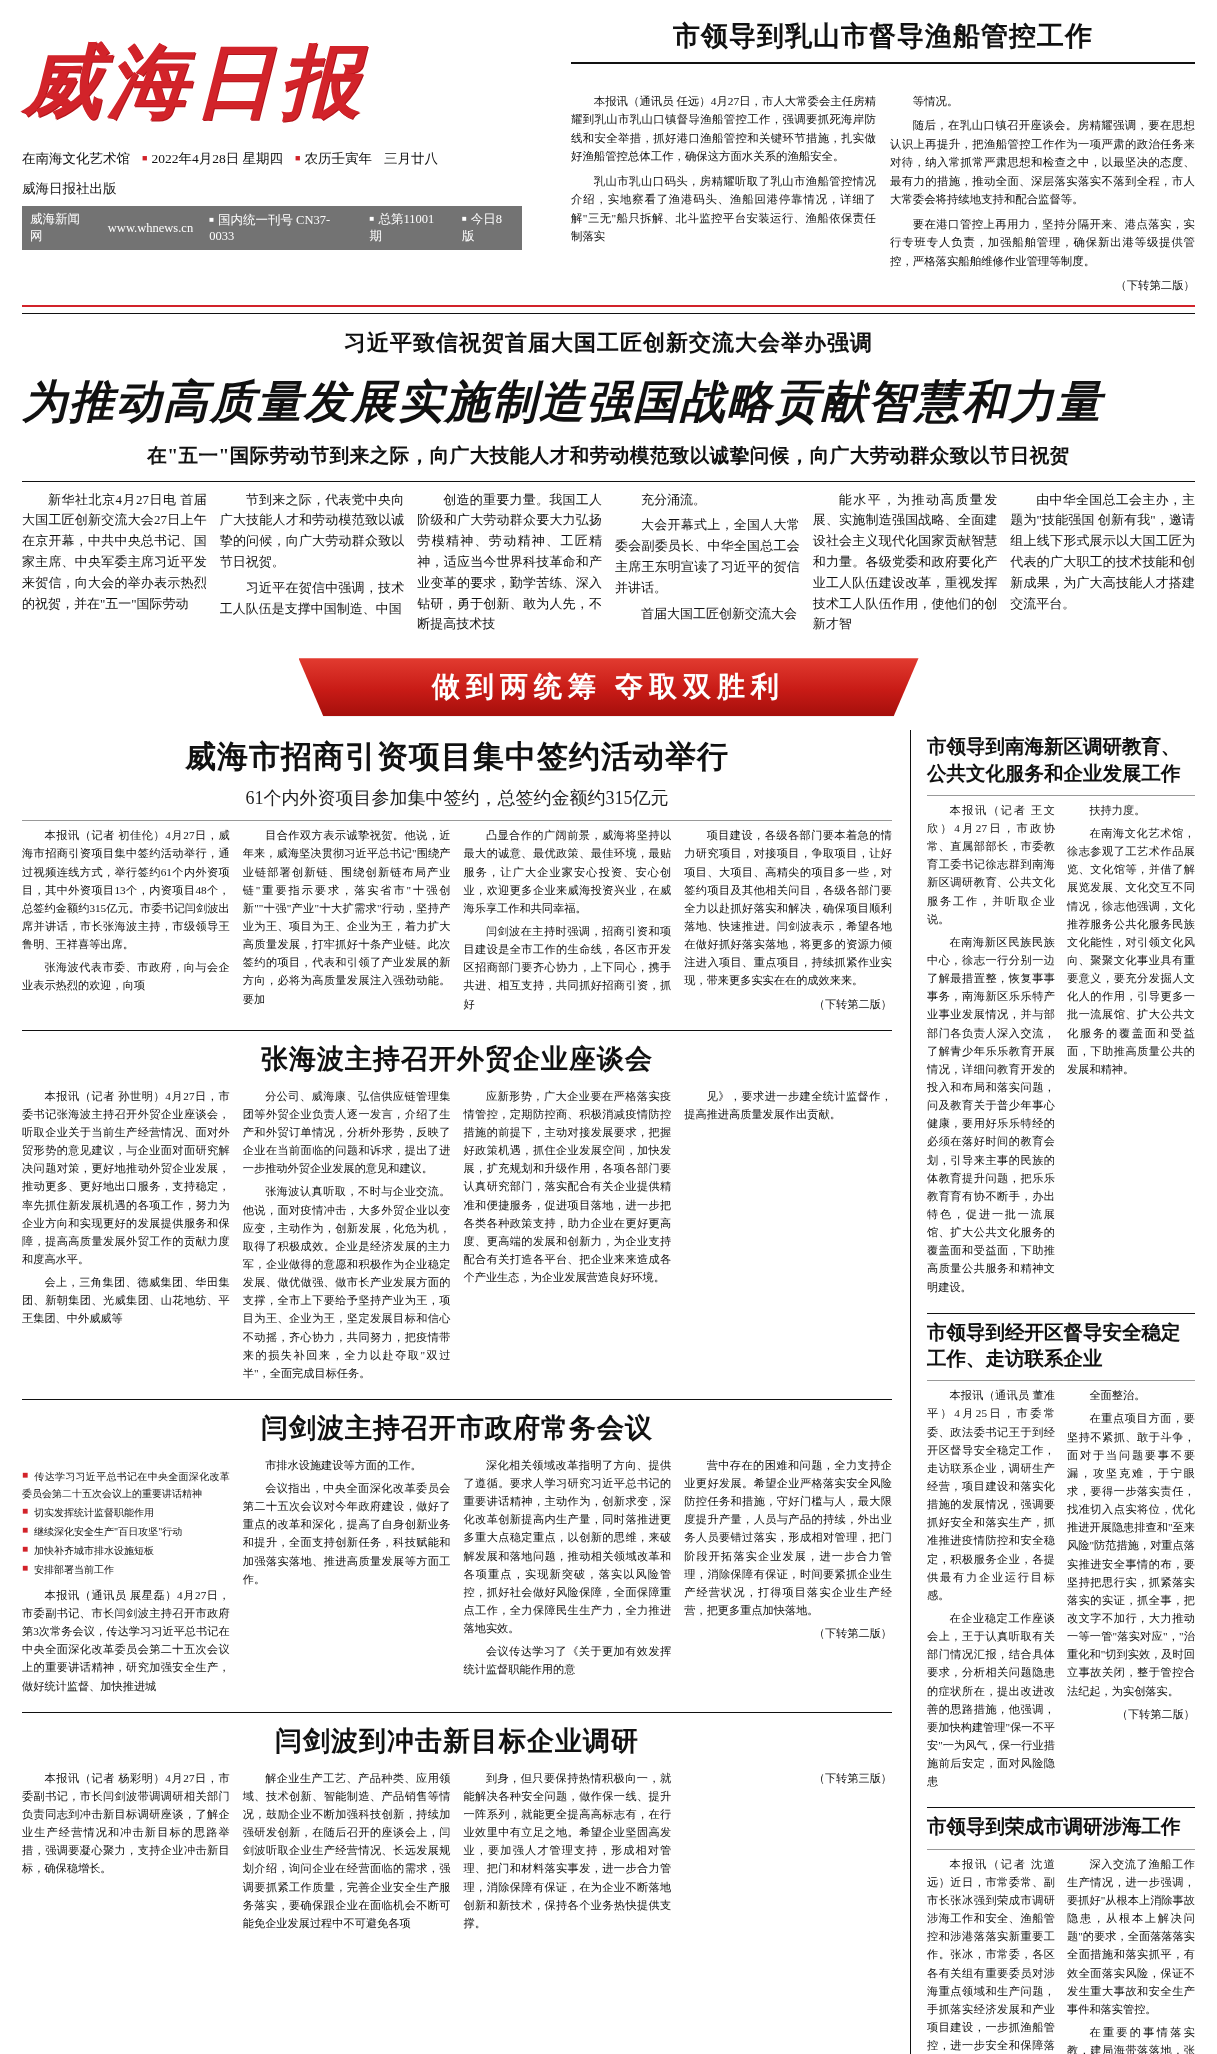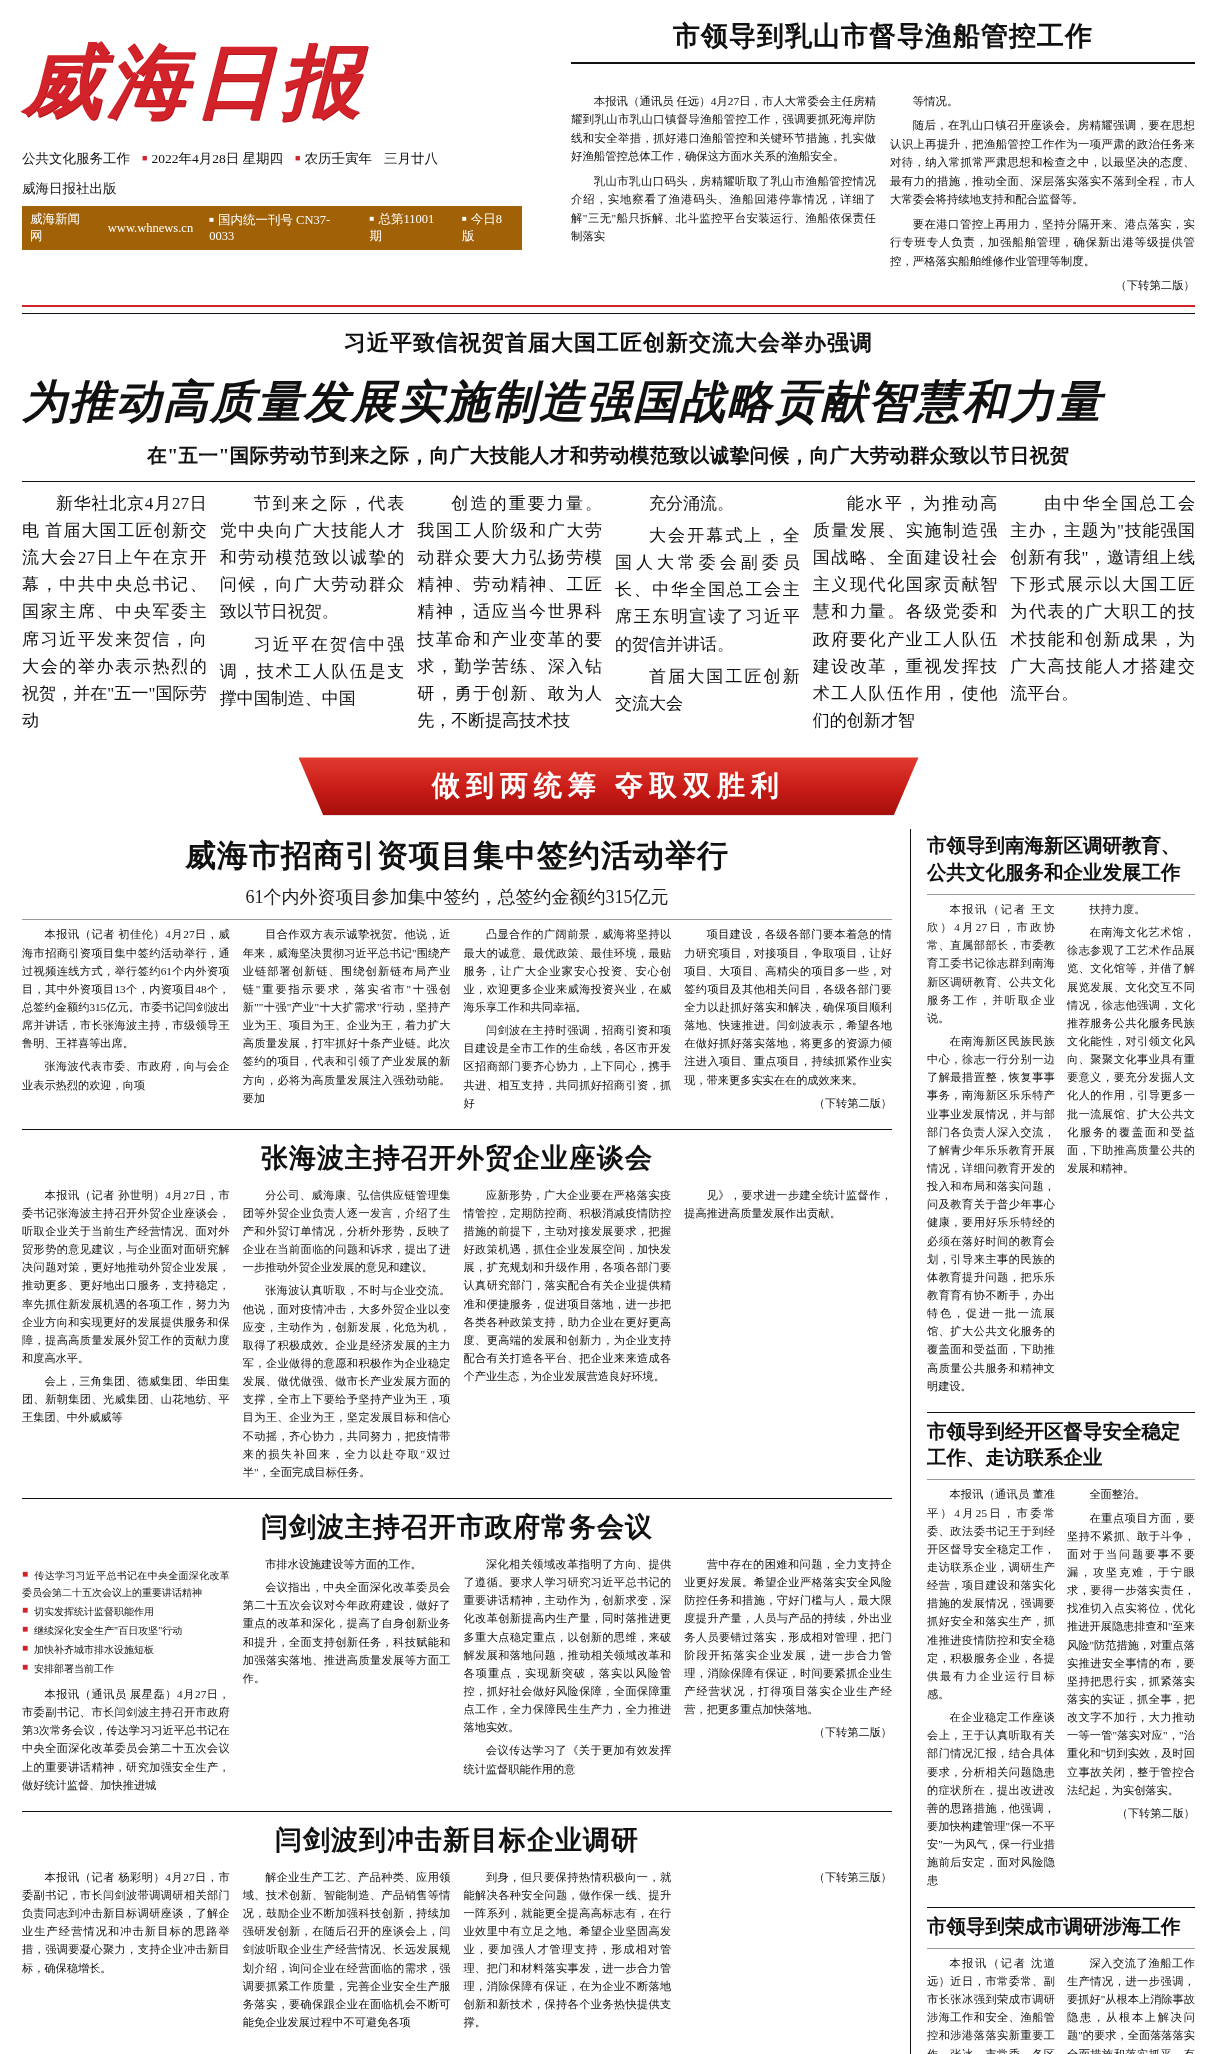--- a/index.html
+++ b/index.html
@@ -23,21 +23,21 @@
     letter-spacing: 6px;
     line-height: 1.05;
     font-style: italic;
     text-shadow: 1px 1px 0 #b3161c;
     white-space: nowrap;
   }
   .mast-sub { margin-top: 26px; font-size: 13.5px; color: #111; display: flex; gap: 12px; align-items: center; flex-wrap: wrap; }
   .mast-sub .sq::before { content: "■"; color: #d2232a; font-size: 9px; margin-right: 4px; vertical-align: 2px; }
   .mast-bar {
     margin-top: 8px;
-    background: #a16207;
+    background: #737373;
     color: #fff;
     font-size: 12.5px;
     padding: 5px 8px;
     display: flex;
     gap: 16px;
     align-items: center;
   }
   .mast-bar .sq2::before { content: "■"; font-size: 8px; margin-right: 4px; vertical-align: 2px; }
 
   .mast-right { flex: 1 1 auto; padding-left: 26px; }
@@ -53,21 +53,21 @@
   
   .hr-red { border: 0; border-top: 2px solid #d2232a; margin: 10px 0 6px; }
   .hr-blk { border: 0; border-top: 1px solid #111; margin: 6px 0; }
   .hr-thin { border: 0; border-top: 1px solid #999; margin: 5px 0; }
 
   .kicker { text-align: center; font-size: 22px; font-weight: bold; color: #111; letter-spacing: 1px; margin: 14px 0 8px; }
   .mainhead { text-align: left; font-size: 45px; font-weight: bold; letter-spacing: 2px; margin: 14px 0 10px; font-style: italic; }
   .subhead { text-align: center; font-size: 19.5px; font-weight: bold; margin: 4px 0 12px; letter-spacing: 0.5px; }
 
   .six-cols { display: flex; gap: 13px; padding-top: 8px; border-top: 1px solid #111; }
-  .six-cols .col { flex: 1; font-size: 17px; line-height: 1.6; text-align: justify; }
+  .six-cols .col { flex: 1; font-size: 13px; line-height: 1.6; text-align: justify; }
   .six-cols .col p { margin: 0 0 5px; text-indent: 2em; }
 
   
   .banner-wrap { display: flex; justify-content: center; margin: 18px 0 14px; }
   .banner {
     width: 620px; height: 58px;
     background: linear-gradient(180deg,#e23b30 0%, #c81b16 55%, #a50f0c 100%);
     color: #fff; font-size: 28px; font-weight: bold; letter-spacing: 6px;
     display: flex; align-items: center; justify-content: center;
     clip-path: polygon(0 0, 100% 0, 96% 100%, 4% 100%);
@@ -99,21 +99,21 @@
 </style>
 </head>
 <body>
 
 <div class="page">
 
   <div class="masthead">
     <div class="mast-left">
       <div class="logo">威海日报</div>
       <div class="mast-sub">
-        <span>公共文化服务工作</span>
+        <span>在南海文化艺术馆</span>
         <span class="sq">2022年4月28日  星期四</span>
         <span class="sq">农历壬寅年</span>
         <span>三月廿八</span>
         <span>威海日报社出版</span>
       </div>
       <div class="mast-bar">
         <span>威海新闻网</span>
         <span>www.whnews.cn</span>
         <span class="sq2">国内统一刊号 CN37-0033</span>
         <span class="sq2">总第11001期</span>

